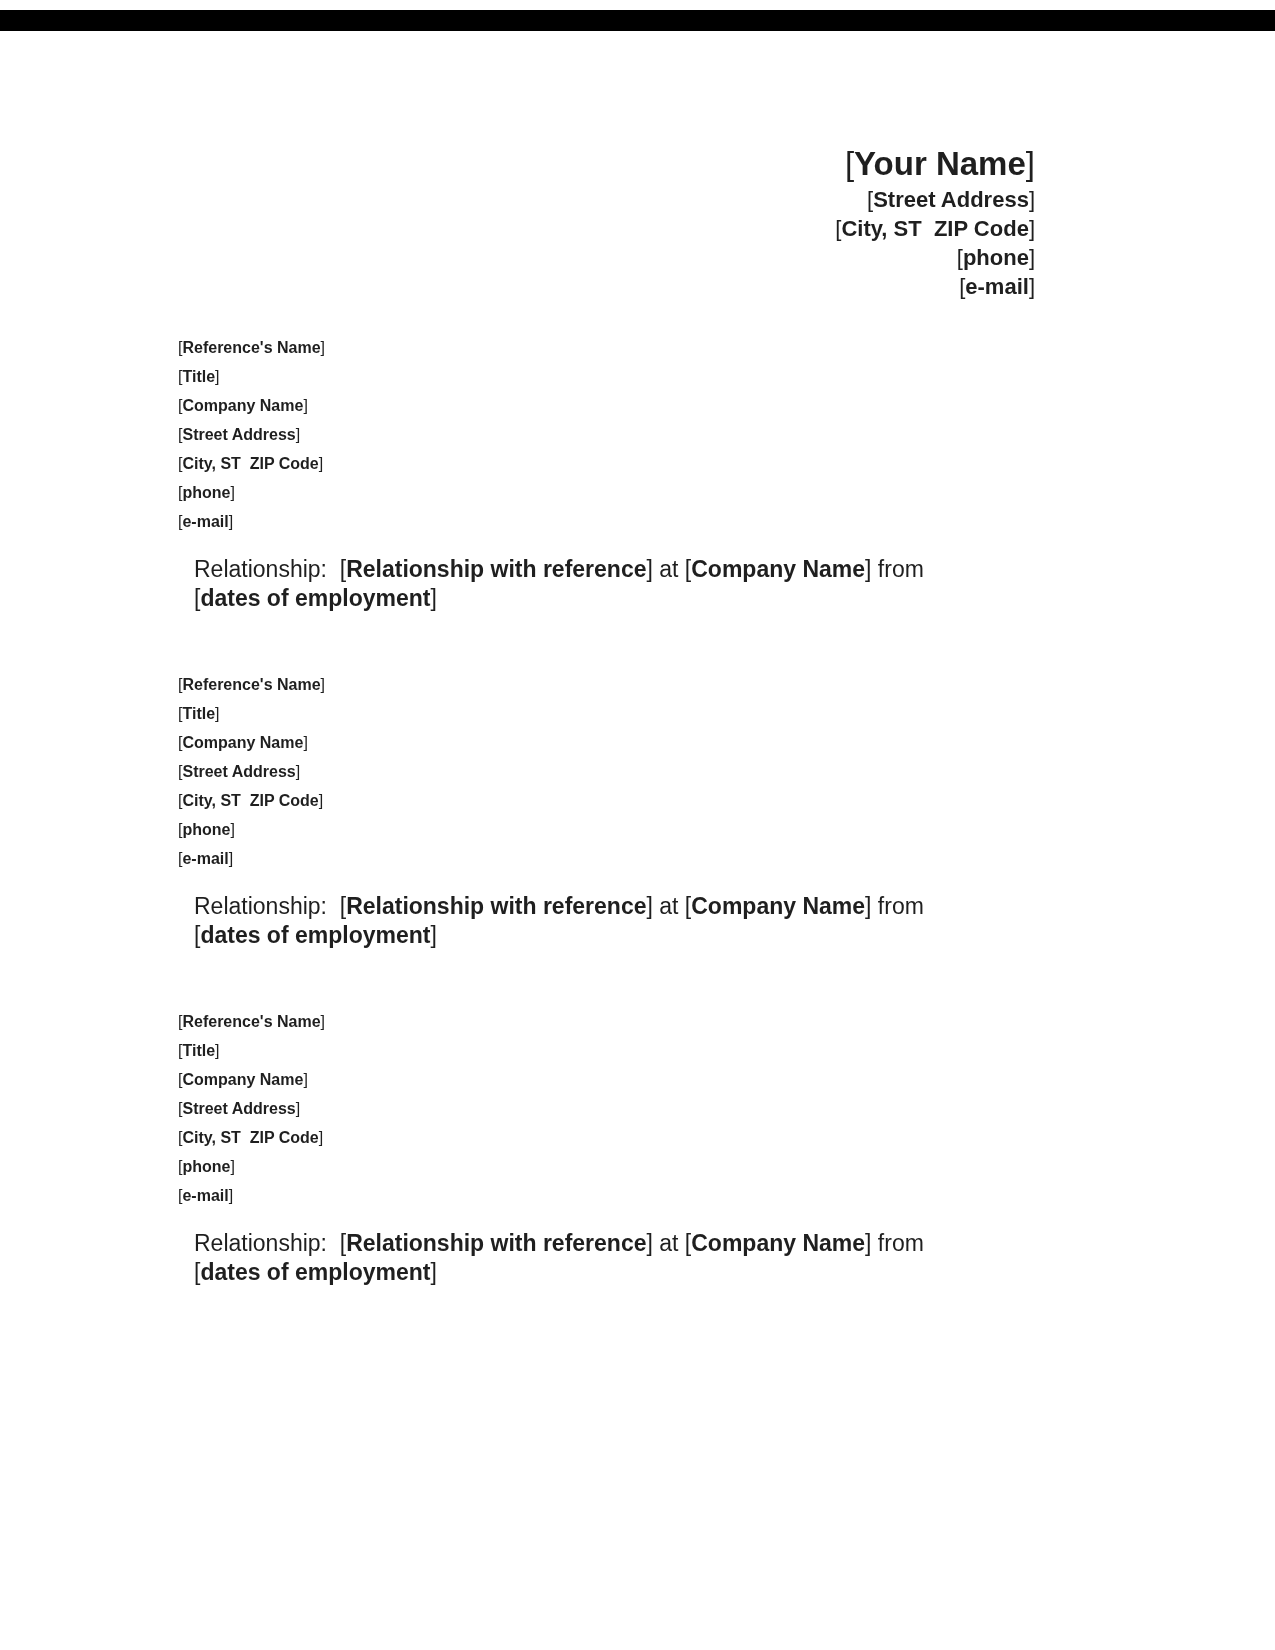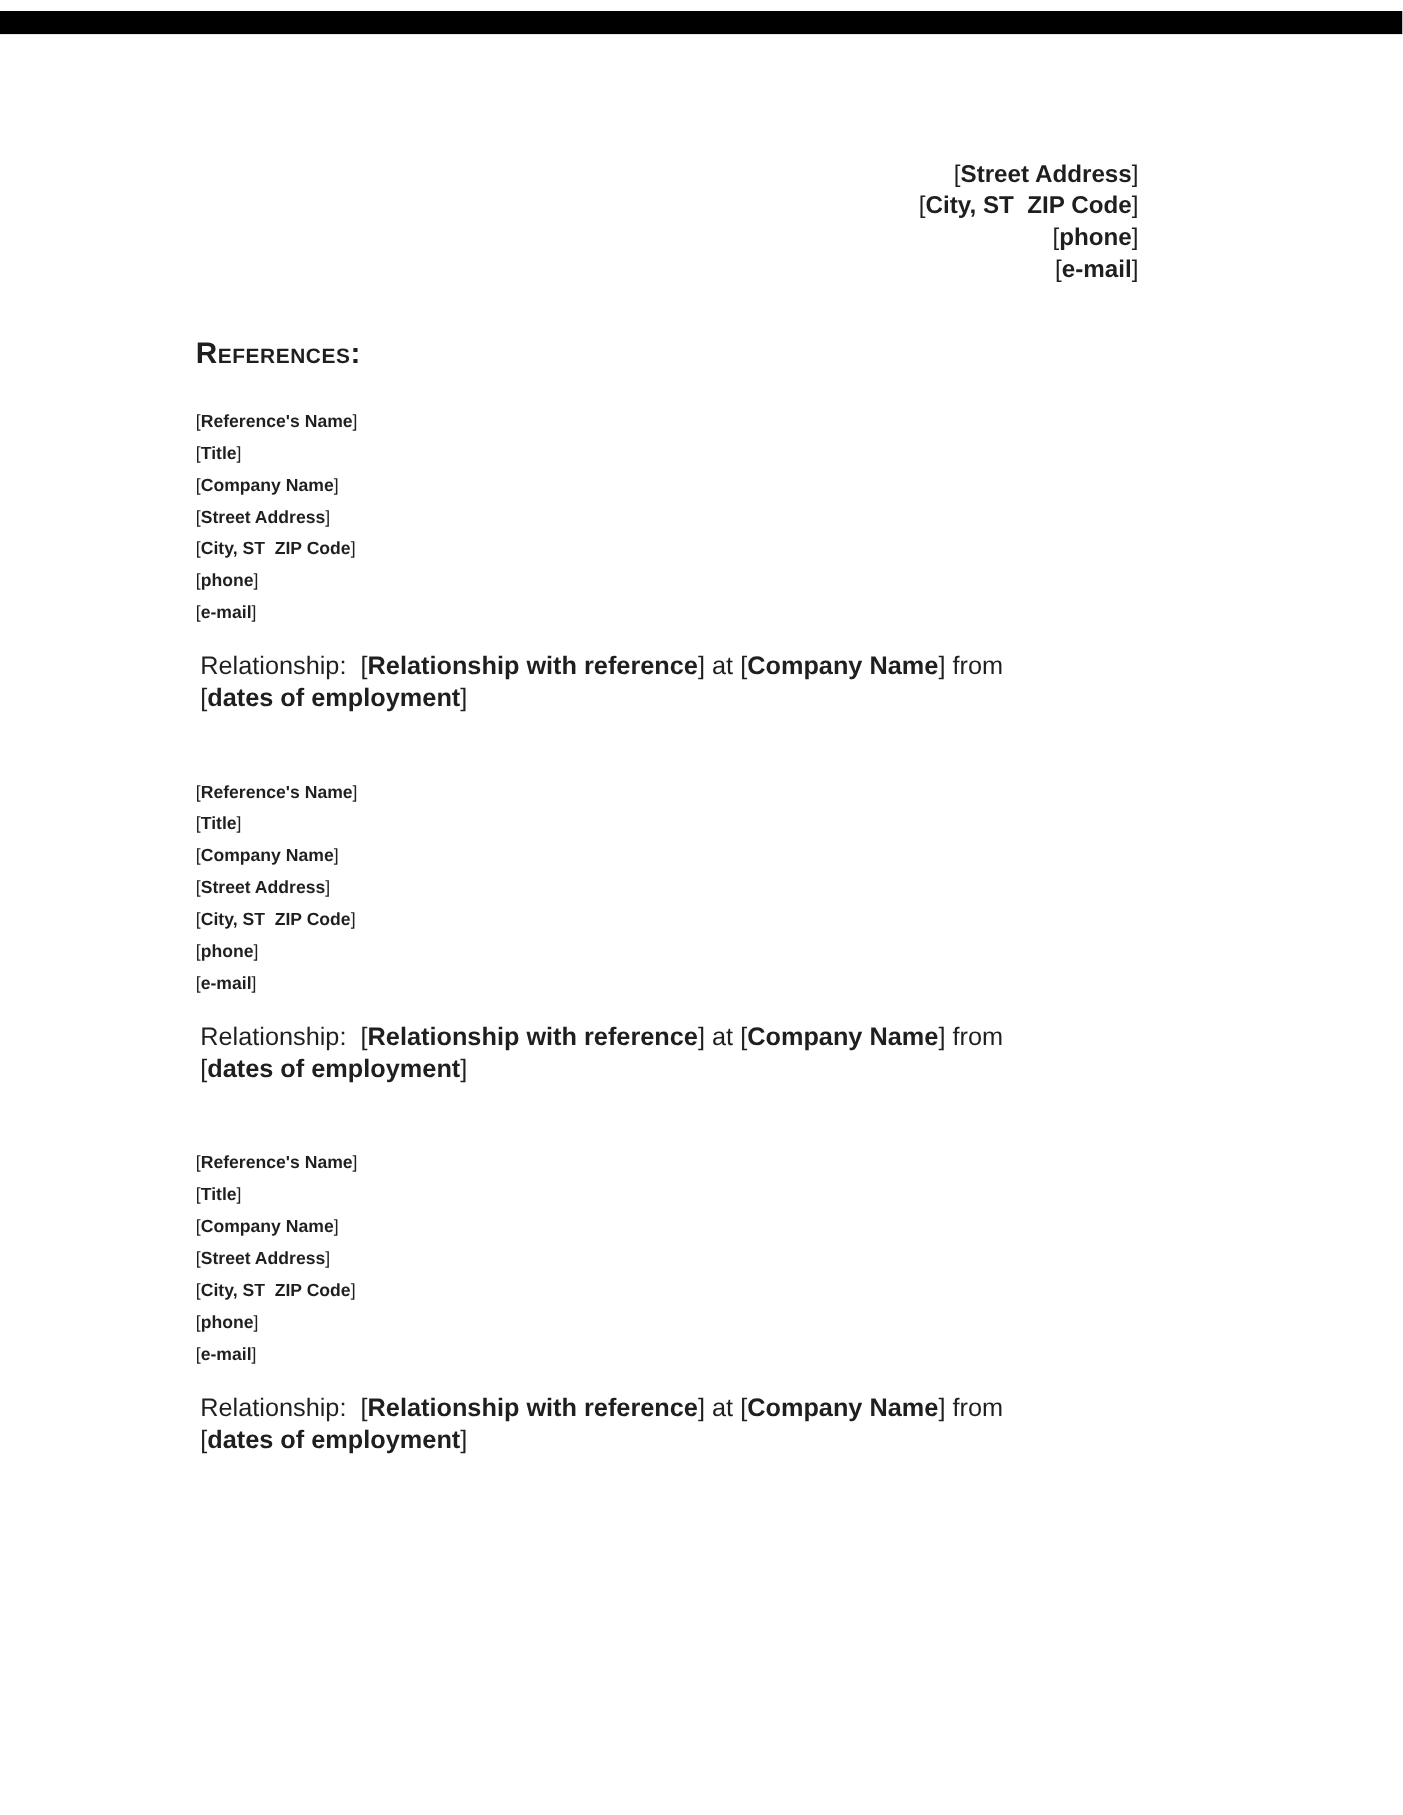--- a/index.html
+++ b/index.html
@@ -54,47 +54,47 @@
   }
   .ref-block:first-of-type {
     margin-top: 32px;
   }
   .ref-block .detail-line {
     font-size: 16px;
     line-height: 29px;
     white-space: pre-wrap;
   }
   .rel {
-    margin: 19px 0 0 4px;
+    margin: 19px 0 0 16px;
     font-size: 23px;
     line-height: 29px;
     white-space: pre-wrap;
     font-weight: 400;
   }
   .ref-block {
     margin-bottom: 57px;
   }
   .nb { white-space: nowrap; }
 </style>
 </head>
 <body>
 
 <div>
   <div class="top-bar"></div>
 
   <div class="content">
 
     <header class="contact">
+      <div class="line name-line"><span class="bk">[</span><span class="bold">Your Name</span><span class="bk">]</span></div>
       <div class="line addr-line"><span class="bk">[</span><span class="bold">Street Address</span><span class="bk">]</span></div>
       <div class="line addr-line"><span class="bk">[</span><span class="bold">City, ST  ZIP Code</span><span class="bk">]</span></div>
       <div class="line addr-line"><span class="bk">[</span><span class="bold">phone</span><span class="bk">]</span></div>
       <div class="line addr-line"><span class="bk">[</span><span class="bold">e-mail</span><span class="bk">]</span></div>
     </header>
 
-    <h2 class="refs-heading">References:</h2>
 
     <div id="reference-blocks">
         <section class="ref-block">
           <div class="detail-line"><span class="bk">[</span><span class="bold">Reference's Name</span><span class="bk">]</span></div>
           <div class="detail-line"><span class="bk">[</span><span class="bold">Title</span><span class="bk">]</span></div>
           <div class="detail-line"><span class="bk">[</span><span class="bold">Company Name</span><span class="bk">]</span></div>
           <div class="detail-line"><span class="bk">[</span><span class="bold">Street Address</span><span class="bk">]</span></div>
           <div class="detail-line"><span class="bk">[</span><span class="bold">City, ST  ZIP Code</span><span class="bk">]</span></div>
           <div class="detail-line"><span class="bk">[</span><span class="bold">phone</span><span class="bk">]</span></div>
           <div class="detail-line"><span class="bk">[</span><span class="bold">e-mail</span><span class="bk">]</span></div>

